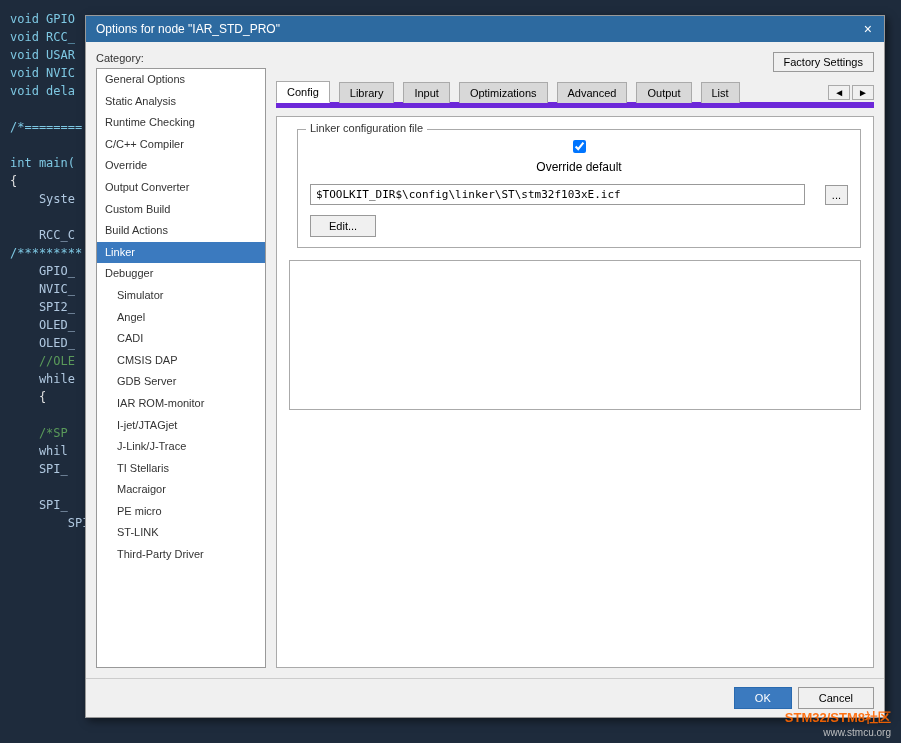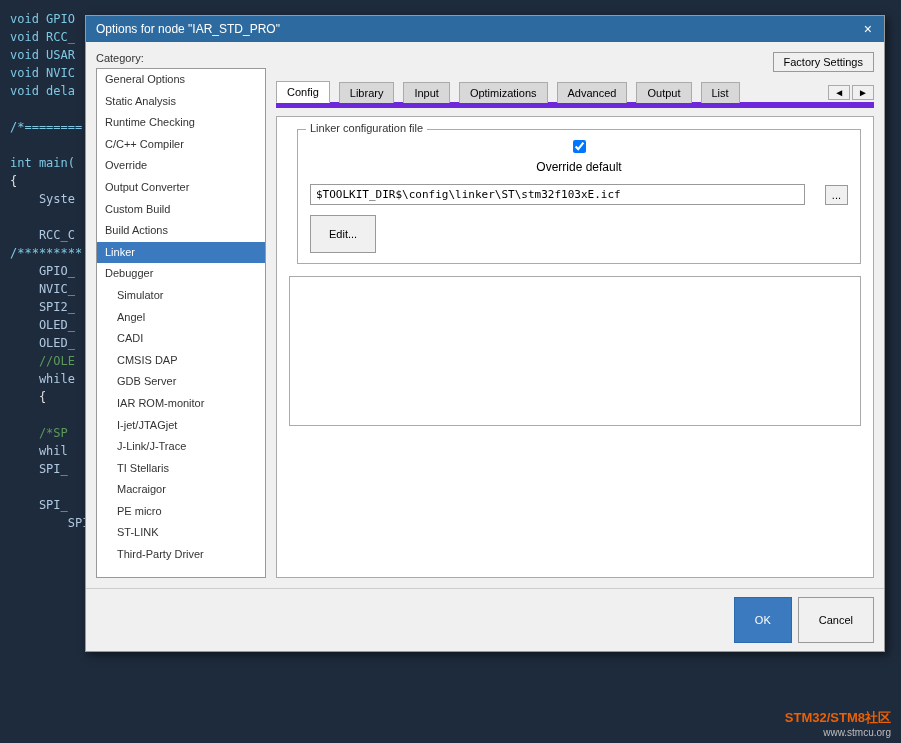--- a/index.html
+++ b/index.html
@@ -70,21 +70,21 @@
       flex-shrink: 0;
     }
     .category-label {
       font-size: 11px;
       margin-bottom: 4px;
       color: #333;
     }
     .category-list {
       border: 1px solid #999;
       background: white;
-      height: 510px;
+      height: 600px;
       overflow-y: auto;
       position: relative;
     }
     .category-item {
       padding: 2px 8px;
       cursor: pointer;
       color: #333;
       white-space: nowrap;
       font-size: 11px;
       line-height: 1.6;
@@ -209,21 +209,21 @@
     }
     .browse-btn {
       padding: 3px 6px;
       background: #f0f0f0;
       border: 1px solid #999;
       cursor: pointer;
       font-size: 11px;
     }
 
     .edit-btn {
-      padding: 12px 18px;
+      padding: 4px 18px;
       background: #f0f0f0;
       border: 1px solid #999;
       cursor: pointer;
       font-size: 11px;
     }
 
     .symbol-defs-section {
       margin-top: 10px;
     }
     .symbol-defs-label {
@@ -245,21 +245,21 @@
     
     .dialog-footer {
       display: flex;
       justify-content: flex-end;
       padding: 8px 10px;
       gap: 6px;
       border-top: 1px solid #ccc;
       background: #f0f0f0;
     }
     .footer-btn {
-      padding: 16px 20px;
+      padding: 4px 20px;
       border: 1px solid #999;
       cursor: pointer;
       font-size: 11px;
       background: #f0f0f0;
     }
     .footer-btn.ok {
       background: #3b7abf;
       color: white;
       border-color: #2a6aaf;
     }

